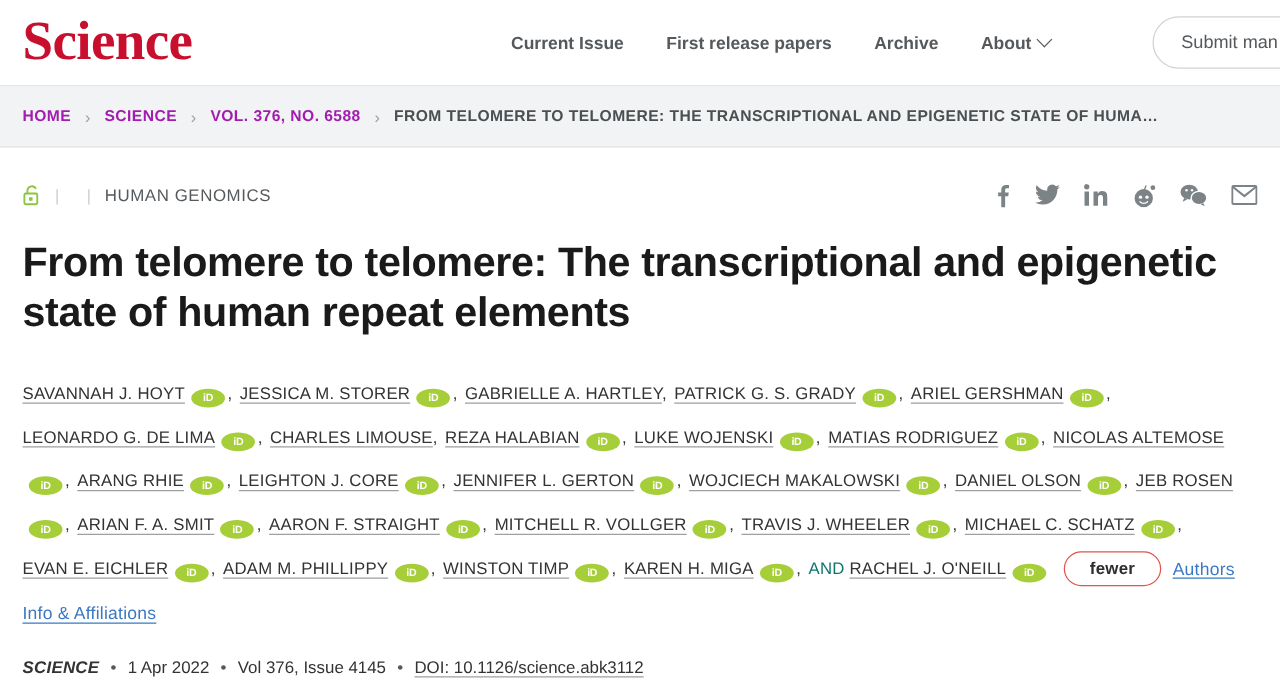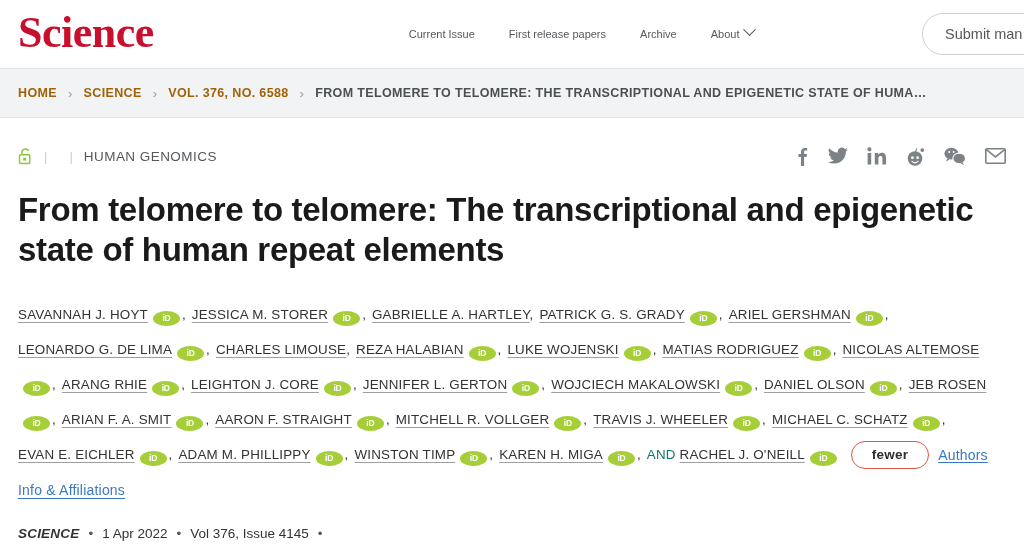--- a/index.html
+++ b/index.html
@@ -31,27 +31,28 @@
     line-height: 1;
     margin-top: -2px;
   }
   .nav-links {
     display: flex;
     align-items: center;
     gap: 34px;
     margin-left: 255px;
   }
   .nav-link {
-    font-size: 11px;
+    font-size: 14px;
     color: #55595c;
     text-decoration: none;
     white-space: nowrap;
     display: flex;
-    align-items: flex-start;
+    align-items: center;
     gap: 6px;
+    font-weight: bold;
   }
   .chev {
     display: inline-block;
     width: 9px; height: 9px;
     border-right: 1.6px solid #55595c;
     border-bottom: 1.6px solid #55595c;
     transform: rotate(45deg) translate(-2px,-2px);
   }
   .submit-btn {
     position: absolute;
@@ -86,21 +87,21 @@
     display: flex;
     align-items: center;
     gap: 11px;
     font-size: 12.5px;
     font-weight: 700;
     letter-spacing: 0.35px;
     color: #6c7175;
     white-space: nowrap;
     overflow: hidden;
   }
-  .crumbs a { color: #a16207; text-decoration: none; }
+  .crumbs a { color: #a21caf; text-decoration: none; }
   .crumb-sep { color: #9aa0a4; font-weight: 400; font-size: 13px; }
   .crumb-current { color: #4a4f52; overflow: hidden; text-overflow: ellipsis; max-width: 680px; }
 
   
   .article { padding: 0 18px; }
 
   .meta-row {
     display: flex;
     align-items: center;
     margin-top: 26px;
@@ -311,15 +312,16 @@
 
   <div class="authors"><a class="author" href="#">SAVANNAH J. HOYT</a><span class="orcid">iD</span><span class="sep-comma">, </span><a class="author" href="#">JESSICA M. STORER</a><span class="orcid">iD</span><span class="sep-comma">, </span><a class="author" href="#">GABRIELLE A. HARTLEY</a><span class="sep-comma">, </span><a class="author" href="#">PATRICK G. S. GRADY</a><span class="orcid">iD</span><span class="sep-comma">, </span><a class="author" href="#">ARIEL GERSHMAN</a><span class="orcid">iD</span><span class="sep-comma">, </span><a class="author" href="#">LEONARDO G. DE LIMA</a><span class="orcid">iD</span><span class="sep-comma">, </span><a class="author" href="#">CHARLES LIMOUSE</a><span class="sep-comma">, </span><a class="author" href="#">REZA HALABIAN</a><span class="orcid">iD</span><span class="sep-comma">, </span><a class="author" href="#">LUKE WOJENSKI</a><span class="orcid">iD</span><span class="sep-comma">, </span><a class="author" href="#">MATIAS RODRIGUEZ</a><span class="orcid">iD</span><span class="sep-comma">, </span><a class="author" href="#">NICOLAS ALTEMOSE</a><span class="orcid">iD</span><span class="sep-comma">, </span><a class="author" href="#">ARANG RHIE</a><span class="orcid">iD</span><span class="sep-comma">, </span><a class="author" href="#">LEIGHTON J. CORE</a><span class="orcid">iD</span><span class="sep-comma">, </span><a class="author" href="#">JENNIFER L. GERTON</a><span class="orcid">iD</span><span class="sep-comma">, </span><a class="author" href="#">WOJCIECH MAKALOWSKI</a><span class="orcid">iD</span><span class="sep-comma">, </span><a class="author" href="#">DANIEL OLSON</a><span class="orcid">iD</span><span class="sep-comma">, </span><a class="author" href="#">JEB ROSEN</a><span class="orcid">iD</span><span class="sep-comma">, </span><a class="author" href="#">ARIAN F. A. SMIT</a><span class="orcid">iD</span><span class="sep-comma">, </span><a class="author" href="#">AARON F. STRAIGHT</a><span class="orcid">iD</span><span class="sep-comma">, </span><a class="author" href="#">MITCHELL R. VOLLGER</a><span class="orcid">iD</span><span class="sep-comma">, </span><a class="author" href="#">TRAVIS J. WHEELER</a><span class="orcid">iD</span><span class="sep-comma">, </span><a class="author" href="#">MICHAEL C. SCHATZ</a><span class="orcid">iD</span><span class="sep-comma">, </span><a class="author" href="#">EVAN E. EICHLER</a><span class="orcid">iD</span><span class="sep-comma">, </span><a class="author" href="#">ADAM M. PHILLIPPY</a><span class="orcid">iD</span><span class="sep-comma">, </span><a class="author" href="#">WINSTON TIMP</a><span class="orcid">iD</span><span class="sep-comma">, </span><a class="author" href="#">KAREN H. MIGA</a><span class="orcid">iD</span><span class="sep-comma">, </span><span class="and-word">AND </span><a class="author" href="#">RACHEL J. O'NEILL</a><span class="orcid">iD</span><span class="fewer-btn">fewer</span><a class="affil-link" href="#">Authors Info &amp; Affiliations</a></div>
 
   <div class="pubmeta">
     <span class="jrnl">SCIENCE</span>
     <span class="dot">•</span>
     <span>1 Apr 2022</span>
     <span class="dot">•</span>
     <span>Vol 376, Issue 4145</span>
     <span class="dot">•</span>
+    <a class="doi-link" href="#">DOI: 10.1126/science.abk3112</a>
   </div>
 
 </div>
 
 </body></html>

